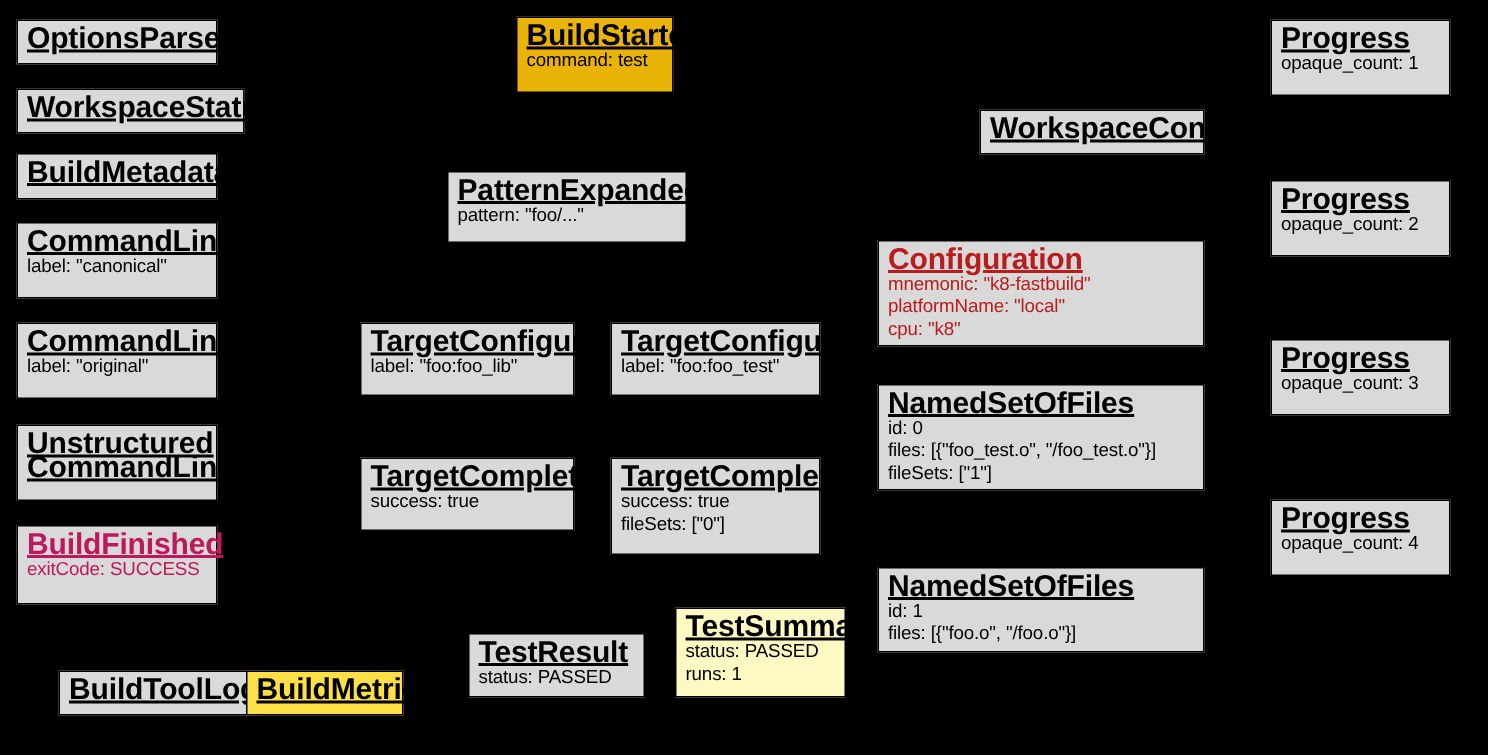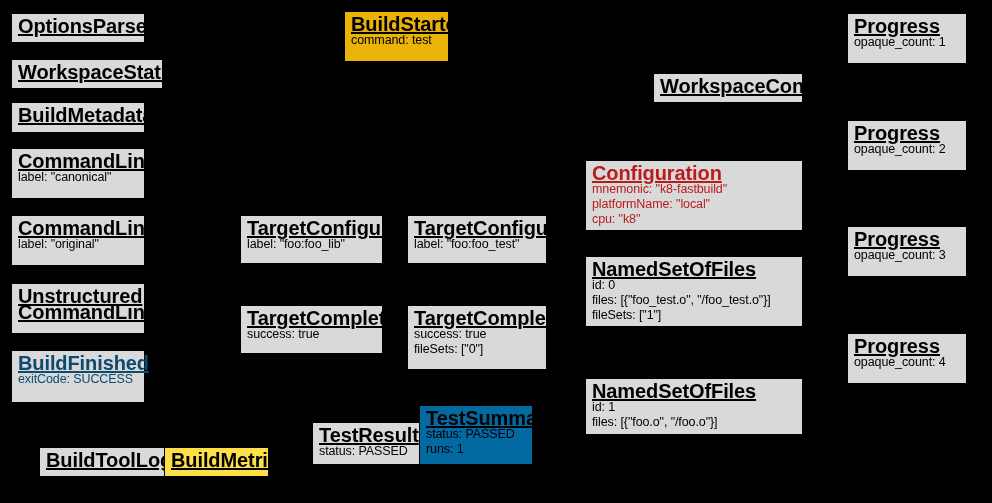--- a/index.html
+++ b/index.html
@@ -60,33 +60,37 @@
       <div class="node-props">label: "canonical"</div>
     </div>
     <div class="node" style="left: 11px; top: 215px; width: 134px; height: 51px; background: rgb(217, 217, 217); border-color: rgb(0, 0, 0); color: rgb(0, 0, 0);">
       <div class="node-title">CommandLine</div>
       <div class="node-props">label: "original"</div>
     </div>
     <div class="node" style="left: 11px; top: 283px; width: 134px; height: 51px; background: rgb(217, 217, 217); border-color: rgb(0, 0, 0); color: rgb(0, 0, 0);">
       <div class="node-title">Unstructured
 CommandLine</div>
     </div>
-    <div class="node" style="left: 11px; top: 350px; width: 134px; height: 53px; background: rgb(217, 217, 217); border-color: rgb(0, 0, 0); color: #0c4a6e;">
+    <div class="node" style="left: 11px; top: 350px; width: 134px; height: 53px; background: rgb(217, 217, 217); border-color: rgb(0, 0, 0); color: #be185d;">
       <div class="node-title">BuildFinished</div>
       <div class="node-props">exitCode: SUCCESS</div>
     </div>
     <div class="node" style="left: 11px; top: 447px; width: 134px; height: 30px; background: rgb(217, 217, 217); border-color: rgb(0, 0, 0); color: rgb(0, 0, 0); margin-left: 28px;">
       <div class="node-title">BuildToolLogs</div>
     </div>
     <div class="node" style="left: 164px; top: 447px; width: 105px; height: 30px; background: #fde047; border-color: rgb(0, 0, 0); color: rgb(0, 0, 0);">
       <div class="node-title">BuildMetrics</div>
     </div>
     <div class="node" style="left: 300px; top: 11px; width: 105px; height: 51px; background: #eab308; border-color: rgb(0, 0, 0); color: rgb(0, 0, 0); margin-left: 44px;">
       <div class="node-title">BuildStarted</div>
       <div class="node-props">command: test</div>
+    </div>
+    <div class="node" style="left: 298px; top: 114px; width: 160px; height: 48px; background: rgb(217, 217, 217); border-color: rgb(0, 0, 0); color: rgb(0, 0, 0);">
+      <div class="node-title">PatternExpanded</div>
+      <div class="node-props">pattern: "foo/..."</div>
     </div>
     <div class="node" style="left: 240px; top: 215px; width: 143px; height: 49px; background: rgb(217, 217, 217); border-color: rgb(0, 0, 0); color: rgb(0, 0, 0);">
       <div class="node-title">TargetConfigured</div>
       <div class="node-props">label: "foo:foo_lib"</div>
     </div>
     <div class="node" style="left: 407px; top: 215px; width: 140px; height: 49px; background: rgb(217, 217, 217); border-color: rgb(0, 0, 0); color: rgb(0, 0, 0);">
       <div class="node-title">TargetConfigured</div>
       <div class="node-props">label: "foo:foo_test"</div>
     </div>
     <div class="node" style="left: 240px; top: 305px; width: 143px; height: 49px; background: rgb(217, 217, 217); border-color: rgb(0, 0, 0); color: rgb(0, 0, 0);">
@@ -95,21 +99,21 @@
     </div>
     <div class="node" style="left: 407px; top: 305px; width: 140px; height: 65px; background: rgb(217, 217, 217); border-color: rgb(0, 0, 0); color: rgb(0, 0, 0);">
       <div class="node-title">TargetComplete</div>
       <div class="node-props">success: true
 fileSets: ["0"]</div>
     </div>
     <div class="node" style="left: 312px; top: 422px; width: 118px; height: 43px; background: rgb(217, 217, 217); border-color: rgb(0, 0, 0); color: rgb(0, 0, 0);">
       <div class="node-title">TestResult</div>
       <div class="node-props">status: PASSED</div>
     </div>
-    <div class="node" style="left: 419px; top: 405px; width: 114px; height: 60px; background: #0369a1; border-color: rgb(0, 0, 0); color: rgb(0, 0, 0);">
+    <div class="node" style="left: 450px; top: 405px; width: 114px; height: 60px; background: #fef9c3; border-color: rgb(0, 0, 0); color: rgb(0, 0, 0);">
       <div class="node-title">TestSummary</div>
       <div class="node-props">status: PASSED
 runs: 1</div>
     </div>
     <div class="node" style="left: 653px; top: 73px; width: 150px; height: 30px; background: rgb(217, 217, 217); border-color: rgb(0, 0, 0); color: rgb(0, 0, 0);">
       <div class="node-title">WorkspaceConfig</div>
     </div>
     <div class="node" style="left: 585px; top: 160px; width: 218px; height: 71px; background: rgb(217, 217, 217); border-color: rgb(0, 0, 0); color: #b91c1c;">
       <div class="node-title">Configuration</div>
       <div class="node-props">mnemonic: "k8-fastbuild"

